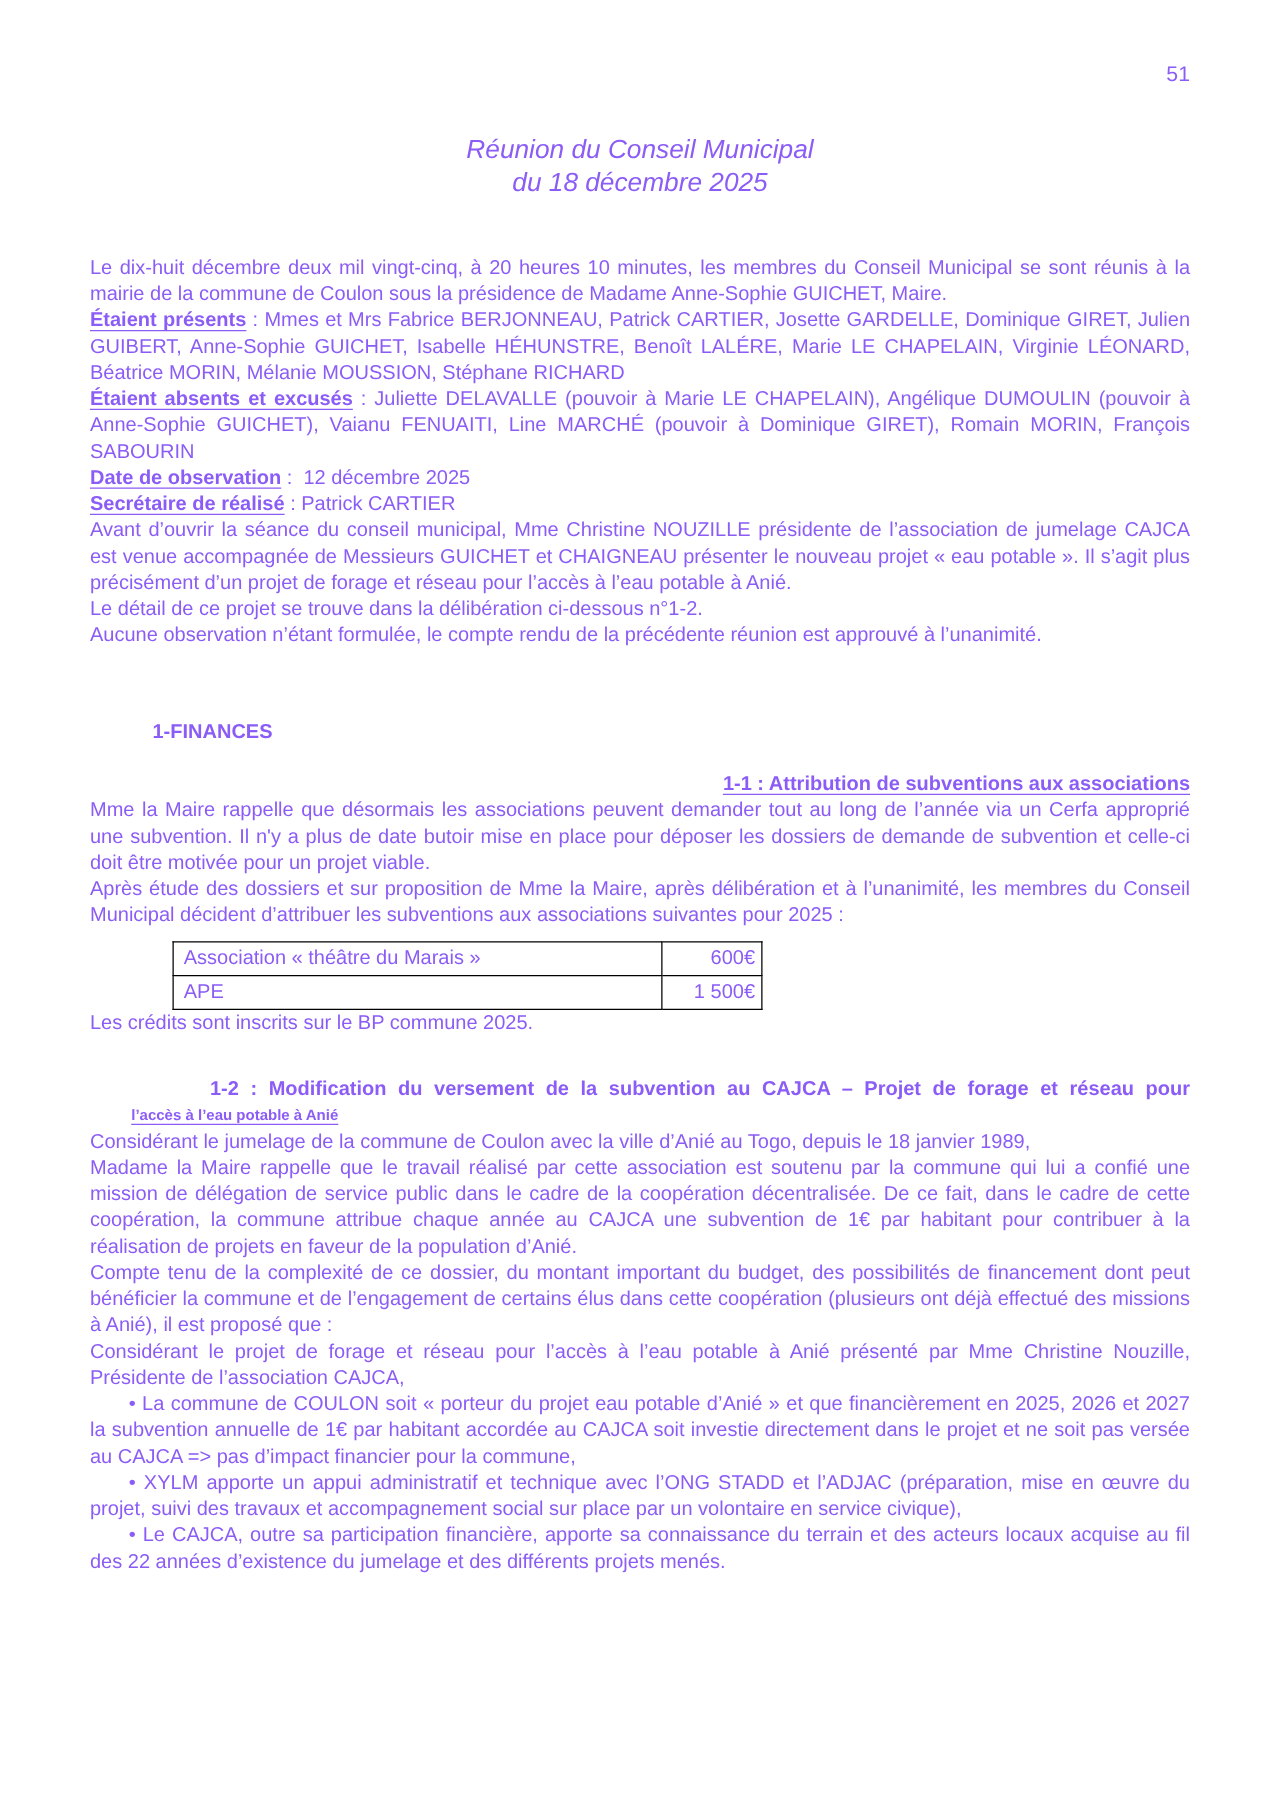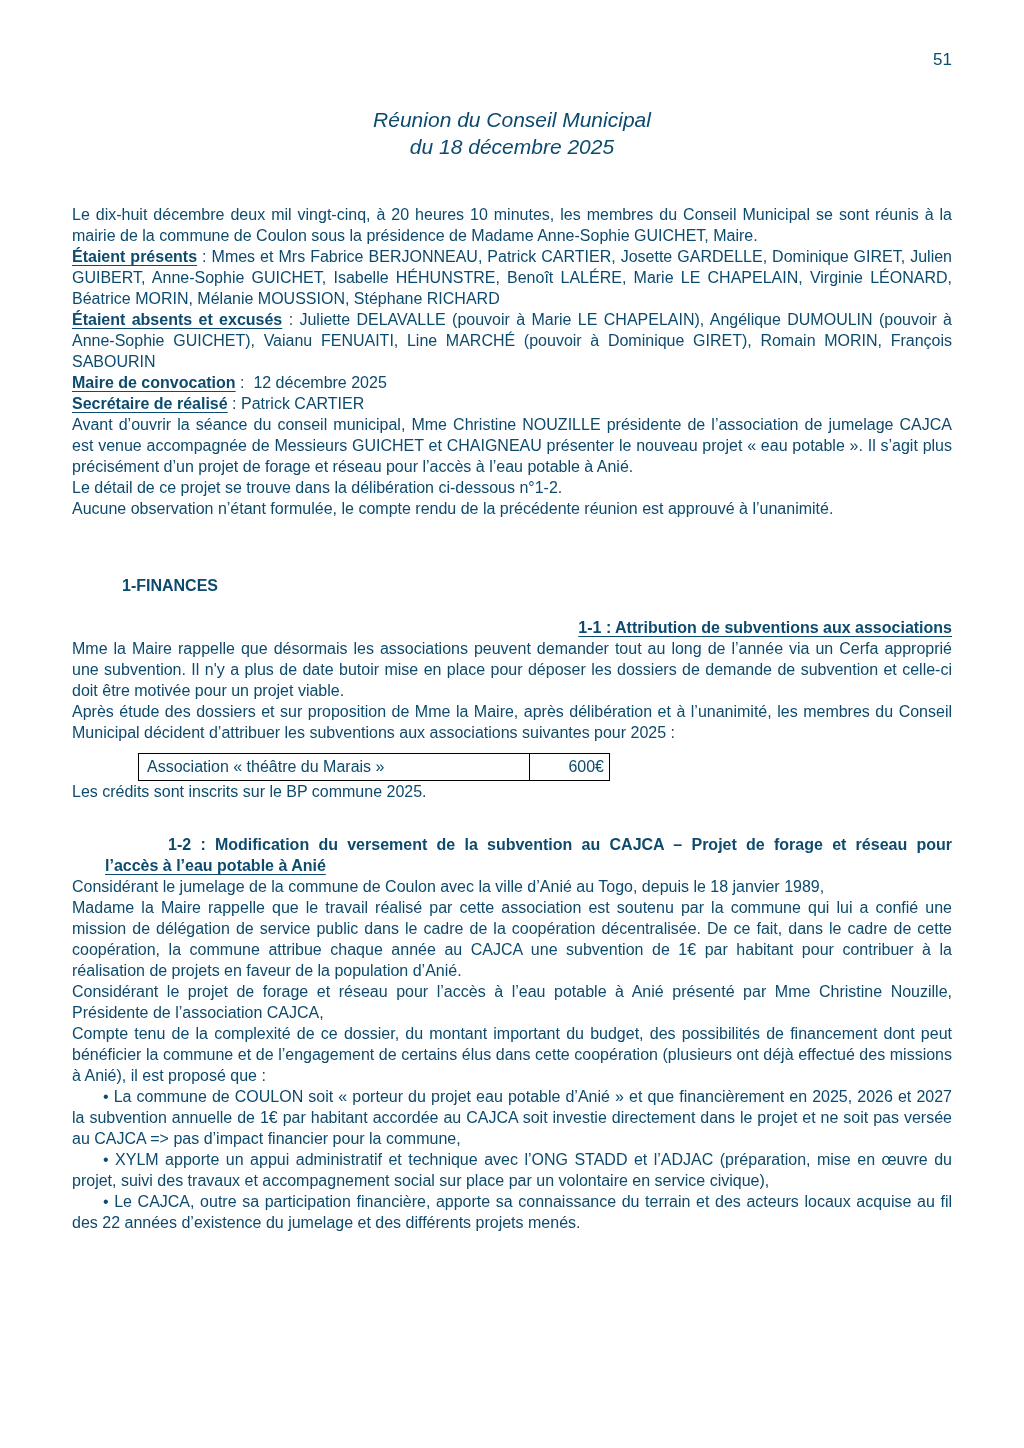--- a/index.html
+++ b/index.html
@@ -3,21 +3,21 @@
 <meta charset="utf-8">
 <style>
   html, body { margin: 0; padding: 0; background: #ffffff; }
   .page {
     position: relative;
     width: 1024px;
     height: 1448px;
     box-sizing: border-box;
     padding: 0 72px;
     background: #ffffff;
-    color: #0c4a6e;
+    color: #8b5cf6;
     font-family: "Liberation Sans", sans-serif;
     overflow: hidden;
   }
   .pagenum {
     margin-top: 50px;
     font-size: 17px;
     line-height: 20px;
     text-align: right;
   }
   .doc-title {
@@ -65,21 +65,21 @@
     font-weight: bold;
     text-underline-offset: 3px;
     text-indent: 96px;
     text-align: justify;
     text-align-last: justify;
     white-space: nowrap;
     overflow: hidden;
   }
   .h-sub2-l2 {
     margin: 0 0 0 33px;
-    font-size: 16px;
+    font-size: 12px;
     line-height: 21px;
     font-weight: bold;
     text-decoration: underline;
     text-underline-offset: 3px;
   }
   table.subv {
     margin: 10px 0 0 66px;
     border-collapse: collapse;
     font-size: 16px;
   }
@@ -112,21 +112,21 @@
     <span>Réunion du Conseil Municipal</span><br>
     <span>du 18 décembre 2025</span>
   </h1>
 
   <p class="body mt2" style="margin-top:44px;">Le dix-huit décembre deux mil vingt-cinq, à 20 heures 10 minutes, les membres du Conseil Municipal se sont réunis à la mairie de la commune de Coulon sous la présidence de Madame Anne-Sophie GUICHET, Maire.</p>
 
   <p class="body"><span class="lbl">Étaient présents</span><span> : Mmes et Mrs Fabrice BERJONNEAU, Patrick CARTIER, Josette GARDELLE, Dominique GIRET, Julien GUIBERT, Anne-Sophie GUICHET, Isabelle HÉHUNSTRE, Benoît LALÉRE, Marie LE CHAPELAIN, Virginie LÉONARD, Béatrice MORIN, Mélanie MOUSSION, Stéphane RICHARD</span></p>
 
   <p class="body"><span class="lbl">Étaient absents et excusés</span><span> : Juliette DELAVALLE (pouvoir à Marie LE CHAPELAIN), Angélique DUMOULIN (pouvoir à Anne-Sophie GUICHET), Vaianu FENUAITI, Line MARCHÉ (pouvoir à Dominique GIRET), Romain MORIN, François SABOURIN</span></p>
 
-  <p class="body noj"><span class="lbl">Maire de convocation</span><span> : &nbsp;12 décembre 2025</span></p>
+  <p class="body noj"><span class="lbl">Date de observation</span><span> : &nbsp;12 décembre 2025</span></p>
 
   <p class="body noj"><span class="lbl">Secrétaire de réalisé</span><span> : Patrick CARTIER</span></p>
 
   <p class="body mt1">Avant d’ouvrir la séance du conseil municipal, Mme Christine NOUZILLE présidente de l’association de jumelage CAJCA est venue accompagnée de Messieurs GUICHET et CHAIGNEAU présenter le nouveau projet « eau potable ». Il s’agit plus précisément d’un projet de forage et réseau pour l’accès à l’eau potable à Anié.</p>
   <p class="body">Le détail de ce projet se trouve dans la délibération ci-dessous n°1-2.</p>
 
   <p class="body mt1">Aucune observation n’étant formulée, le compte rendu de la précédente réunion est approuvé à l’unanimité.</p>
 
   <div class="h-fin">1-FINANCES</div>
 
@@ -134,33 +134,37 @@
 
   <p class="body mt-para">Mme la Maire rappelle que désormais les associations peuvent demander tout au long de l’année via un Cerfa approprié une subvention. Il n'y a plus de date butoir mise en place pour déposer les dossiers de demande de subvention et celle-ci doit être motivée pour un projet viable.</p>
   <p class="body">Après étude des dossiers et sur proposition de Mme la Maire, après délibération et à l’unanimité, les membres du Conseil Municipal décident d’attribuer les subventions aux associations suivantes pour 2025 :</p>
 
   <table class="subv">
     <tbody>
         <tr>
       <td class="c1">Association « théâtre du Marais »</td>
       <td class="c2">600€</td>
     </tr>
+    <tr>
+      <td class="c1">APE</td>
+      <td class="c2">1&nbsp;500€</td>
+    </tr>
   </tbody>
     </table>
 
   <p class="body noj mt-note">Les crédits sont inscrits sur le BP commune 2025.</p>
 
   <div class="h-sub2-l1">1-2 : Modification du versement de la subvention au CAJCA – Projet de forage et réseau pour</div>
   <div class="h-sub2-l2">l’accès à l’eau potable à Anié</div>
 
   <p class="body mt1">Considérant le jumelage de la commune de Coulon avec la ville d’Anié au Togo, depuis le 18 janvier 1989,</p>
 
   <p class="body mt1">Madame la Maire rappelle que le travail réalisé par cette association est soutenu par la commune qui lui a confié une mission de délégation de service public dans le cadre de la coopération décentralisée. De ce fait, dans le cadre de cette coopération, la commune attribue chaque année au CAJCA une subvention de 1€ par habitant pour contribuer à la réalisation de projets en faveur de la population d’Anié.</p>
 
+  <p class="body mt1">Compte tenu de la complexité de ce dossier, du montant important du budget, des possibilités de financement dont peut bénéficier la commune et de l’engagement de certains élus dans cette coopération (plusieurs ont déjà effectué des missions à Anié), il est proposé que :</p>
+
   <p class="body mt1">Considérant le projet de forage et réseau pour l’accès à l’eau potable à Anié présenté par Mme Christine Nouzille, Présidente de l’association CAJCA,</p>
-
-  <p class="body mt1">Compte tenu de la complexité de ce dossier, du montant important du budget, des possibilités de financement dont peut bénéficier la commune et de l’engagement de certains élus dans cette coopération (plusieurs ont déjà effectué des missions à Anié), il est proposé que :</p>
 
   <p class="bullet mt1">• La commune de COULON soit « porteur du projet eau potable d’Anié » et que financièrement en 2025, 2026 et 2027 la subvention annuelle de 1€ par habitant accordée au CAJCA soit investie directement dans le projet et ne soit pas versée au CAJCA =&gt; pas d’impact financier pour la commune,</p>
   <p class="bullet">• XYLM apporte un appui administratif et technique avec l’ONG STADD et l’ADJAC (préparation, mise en œuvre du projet, suivi des travaux et accompagnement social sur place par un volontaire en service civique),</p>
   <p class="bullet">• Le CAJCA, outre sa participation financière, apporte sa connaissance du terrain et des acteurs locaux acquise au fil des 22 années d’existence du jumelage et des différents projets menés.</p>
 
 </div>
 
 </body></html>

